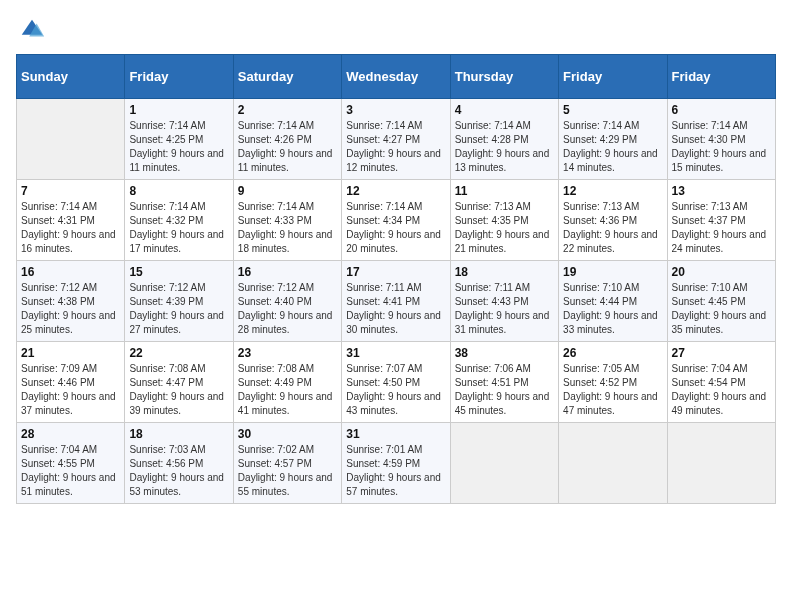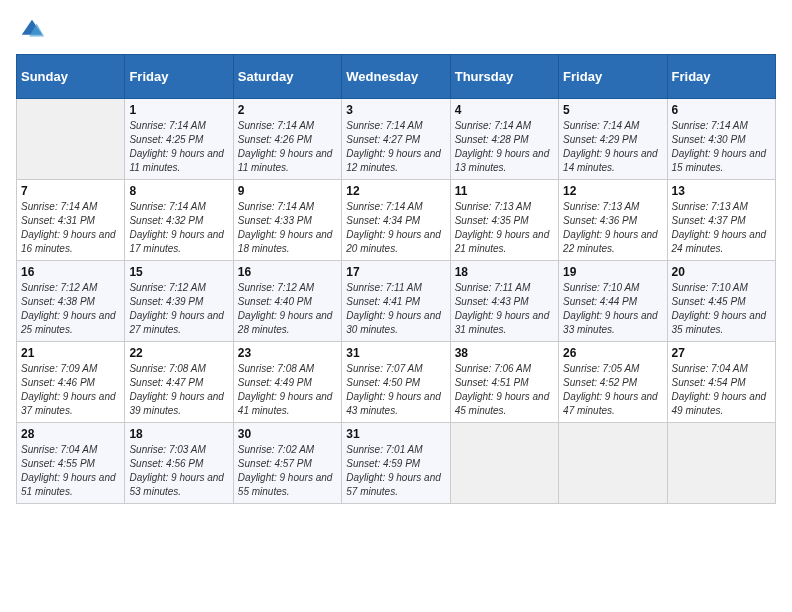--- a/index.html
+++ b/index.html
@@ -77,21 +77,20 @@
     .day-number {
       font-weight: bold;
       font-size: 12px;
       margin-bottom: 2px;
       color: #111;
     }
     .day-detail {
       font-size: 10px;
       color: #333;
       line-height: 1.4;
-      font-style: italic;
     }
     .empty-cell {
       background-color: #f0f0f0 !important;
     }
   </style>
 </head>
 <body>
 
 <div class="header-area">
   <div class="logo">

